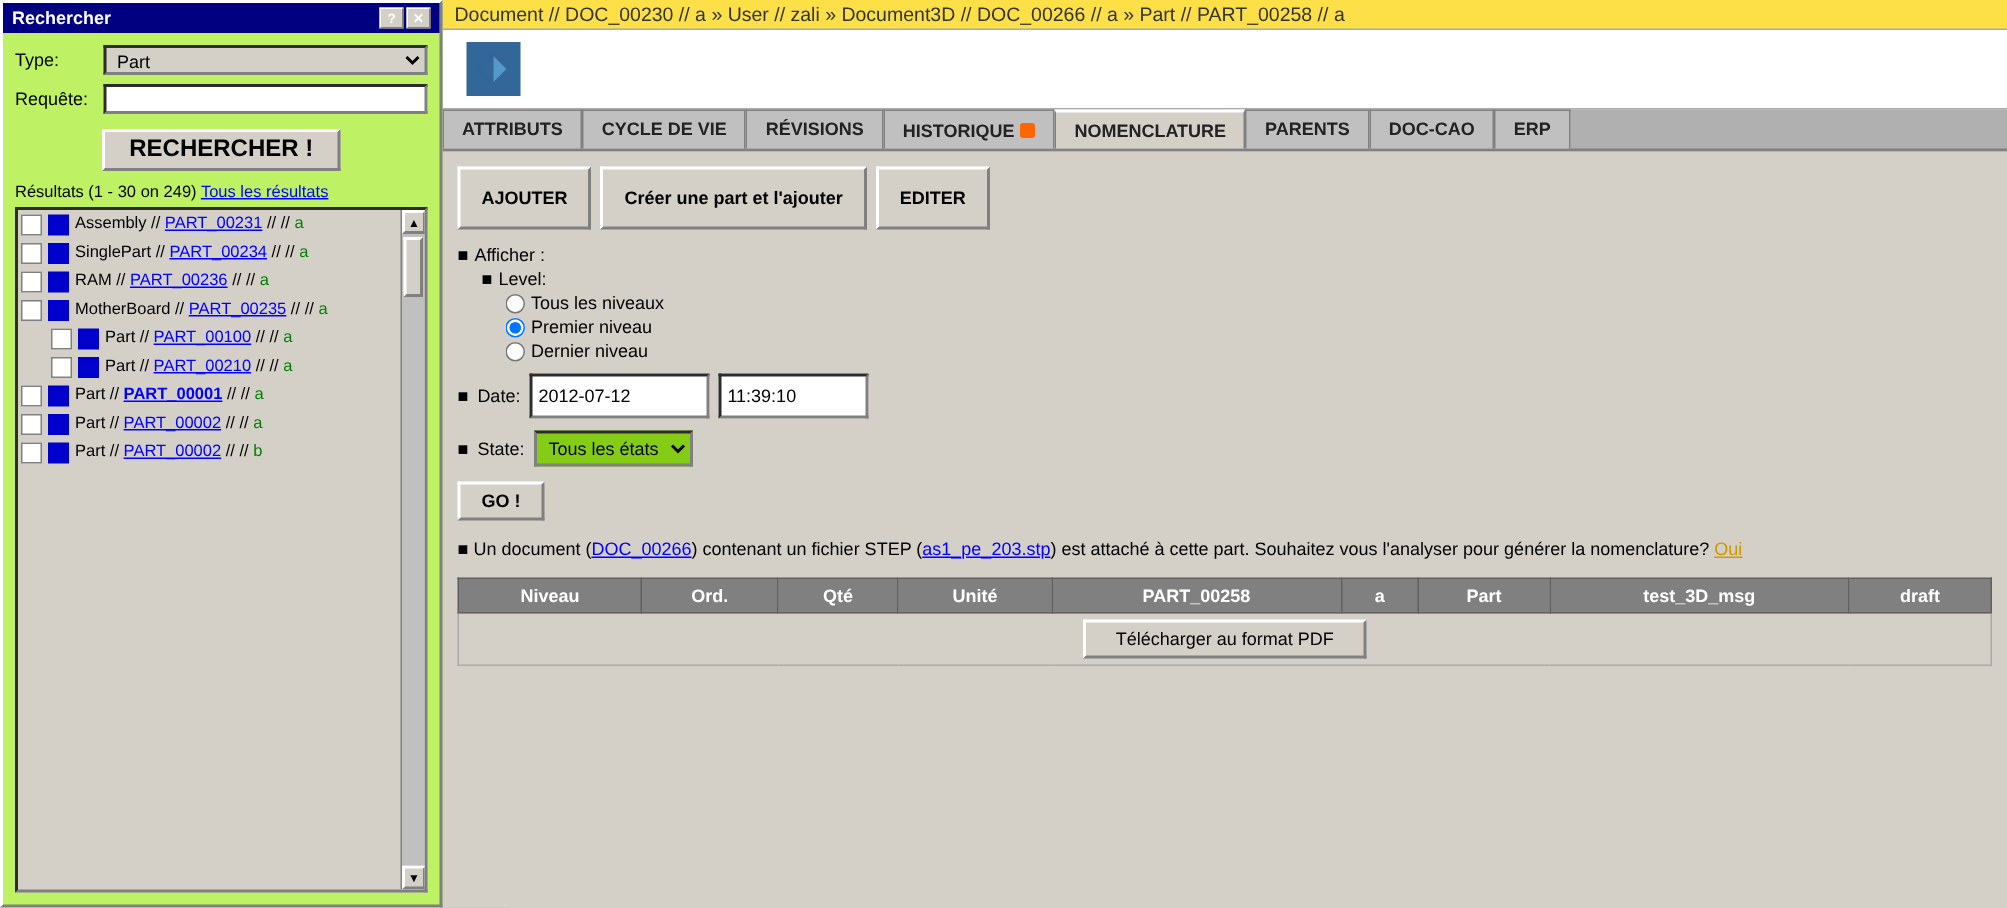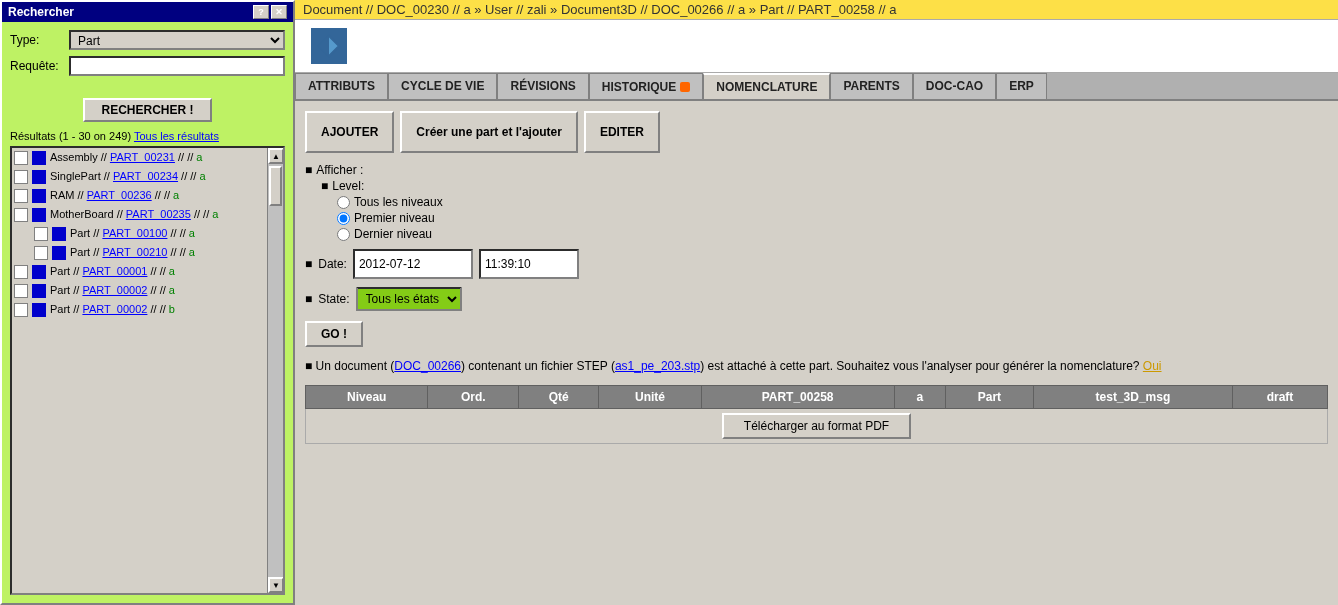--- a/index.html
+++ b/index.html
@@ -67,23 +67,23 @@
       font-size: 12px;
       border: 2px inset #808080;
       background: white;
       padding: 1px 3px;
     }
     .form-row select {
       background: #d4d0c8;
     }
     #search-btn {
       display: block;
-      margin: 16px auto 8px auto;
+      margin: 4px auto 8px auto;
       padding: 3px 16px;
-      font-size: 12px;
+      font-size: 16px;
       background: #d4d0c8;
       border: 2px solid #808080;
       border-top: 2px solid #ffffff;
       border-left: 2px solid #ffffff;
       cursor: pointer;
       font-weight: bold;
     }
     #results-header {
       font-size: 11px;
       margin-bottom: 4px;
@@ -444,21 +444,21 @@
             <span class="item-text">Part // <a style="color:blue;">PART_00100</a> //  // <span class="green-a" style="color:green;">a</span></span>
           </div>
           <div class="result-item indent1">
             <div class="cb-placeholder"></div>
             <div class="blue-rect"></div>
             <span class="item-text">Part // <a style="color:blue;">PART_00210</a> //  // <span class="green-a" style="color:green;">a</span></span>
           </div>
           <div class="result-item">
             <div class="cb-placeholder"></div>
             <div class="blue-rect"></div>
-            <span class="item-text">Part // <a style="color:blue;">PART_00001</a> //  // <span class="green-a" style="color:green;">a</span></span>
+            <span class="item-text">Part // <a style="color:blue;font-weight:bold;">PART_00001</a> //  // <span class="green-a" style="color:green;">a</span></span>
           </div>
           <div class="result-item">
             <div class="cb-placeholder"></div>
             <div class="blue-rect"></div>
             <span class="item-text">Part // <a style="color:blue;">PART_00002</a> //  // <span class="green-a" style="color:green;">a</span></span>
           </div>
           <div class="result-item">
             <div class="cb-placeholder"></div>
             <div class="blue-rect"></div>
             <span class="item-text">Part // <a style="color:blue;">PART_00002</a> //  // <span class="green-a" style="color:green;">b</span></span>

